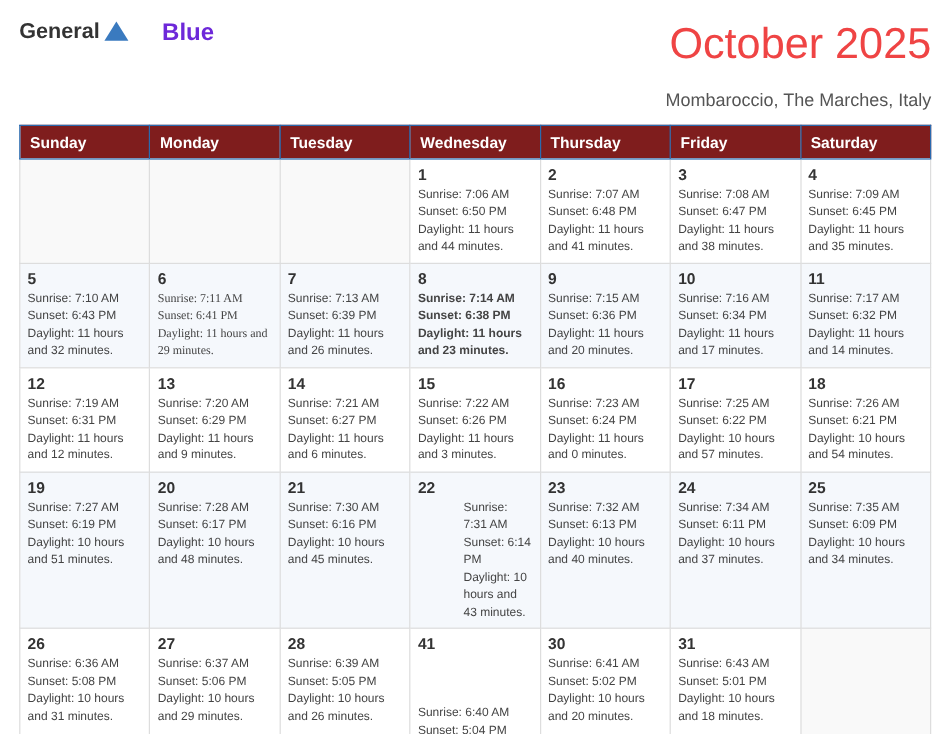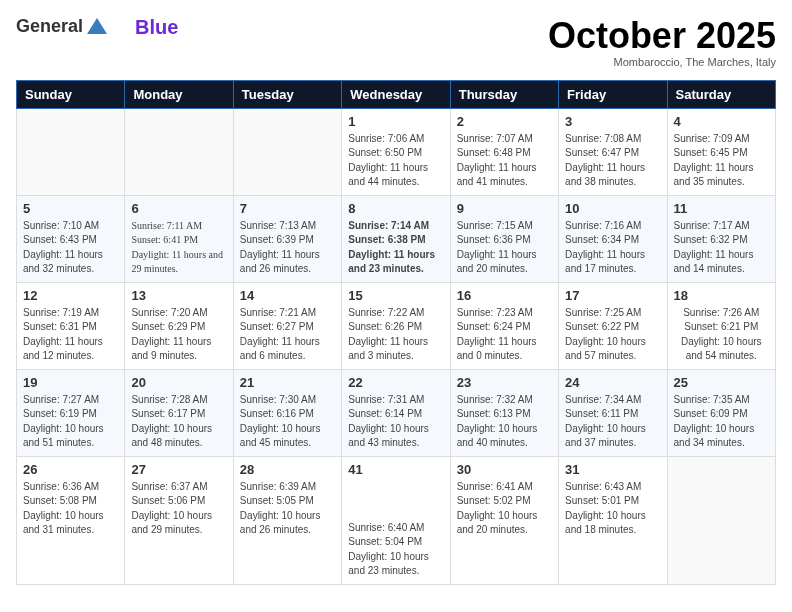--- a/index.html
+++ b/index.html
@@ -33,35 +33,36 @@
     .logo-icon {
       width: 24px;
       height: 24px;
       margin: 0 2px;
     }
     .title-block {
       text-align: right;
     }
     .month-title {
       font-size: 36px;
-      font-weight: 700;
-      color: #000000;
+      font-weight: 400;
+      color: #ef4444;
       line-height: 1.1;
     }
     .location-title {
-      font-size: 11px;
+      font-size: 15px;
       color: #555;
+      margin-top: 19px;
     }
     .calendar {
       width: 100%;
       border-collapse: collapse;
       border: 1px solid #ccc;
     }
     .calendar th {
-      background-color: #0f172a;
+      background-color: #7f1d1d;
       color: #fff;
       text-align: left;
       padding: 6px 8px;
       font-size: 13px;
       font-weight: bold;
       border: 1px solid #2a6aaf;
     }
     .calendar td {
       vertical-align: top;
       padding: 5px 6px;
@@ -228,21 +229,21 @@
 Daylight: 11 hours and 0 minutes.</div>
         </td>
         <td>
           <div class="day-number">17</div>
           <div class="day-info" style="white-space: pre-line;">Sunrise: 7:25 AM
 Sunset: 6:22 PM
 Daylight: 10 hours and 57 minutes.</div>
         </td>
         <td>
           <div class="day-number">18</div>
-          <div class="day-info" style="white-space: pre-line; text-align: center;">Sunrise: 7:26 AM
+          <div class="day-info" style="white-space: pre-line;">Sunrise: 7:26 AM
 Sunset: 6:21 PM
 Daylight: 10 hours and 54 minutes.</div>
         </td>
       </tr>
       <tr>
         <td>
           <div class="day-number">19</div>
           <div class="day-info" style="white-space: pre-line;">Sunrise: 7:27 AM
 Sunset: 6:19 PM
 Daylight: 10 hours and 51 minutes.</div>
@@ -254,21 +255,21 @@
 Daylight: 10 hours and 48 minutes.</div>
         </td>
         <td>
           <div class="day-number">21</div>
           <div class="day-info" style="white-space: pre-line;">Sunrise: 7:30 AM
 Sunset: 6:16 PM
 Daylight: 10 hours and 45 minutes.</div>
         </td>
         <td>
           <div class="day-number">22</div>
-          <div class="day-info" style="white-space: pre-line;">Sunrise: 7:31 AM
+          <div class="day-info" style="white-space: pre-line; margin-left: 38px;">Sunrise: 7:31 AM
 Sunset: 6:14 PM
 Daylight: 10 hours and 43 minutes.</div>
         </td>
         <td>
           <div class="day-number">23</div>
           <div class="day-info" style="white-space: pre-line;">Sunrise: 7:32 AM
 Sunset: 6:13 PM
 Daylight: 10 hours and 40 minutes.</div>
         </td>
         <td>

